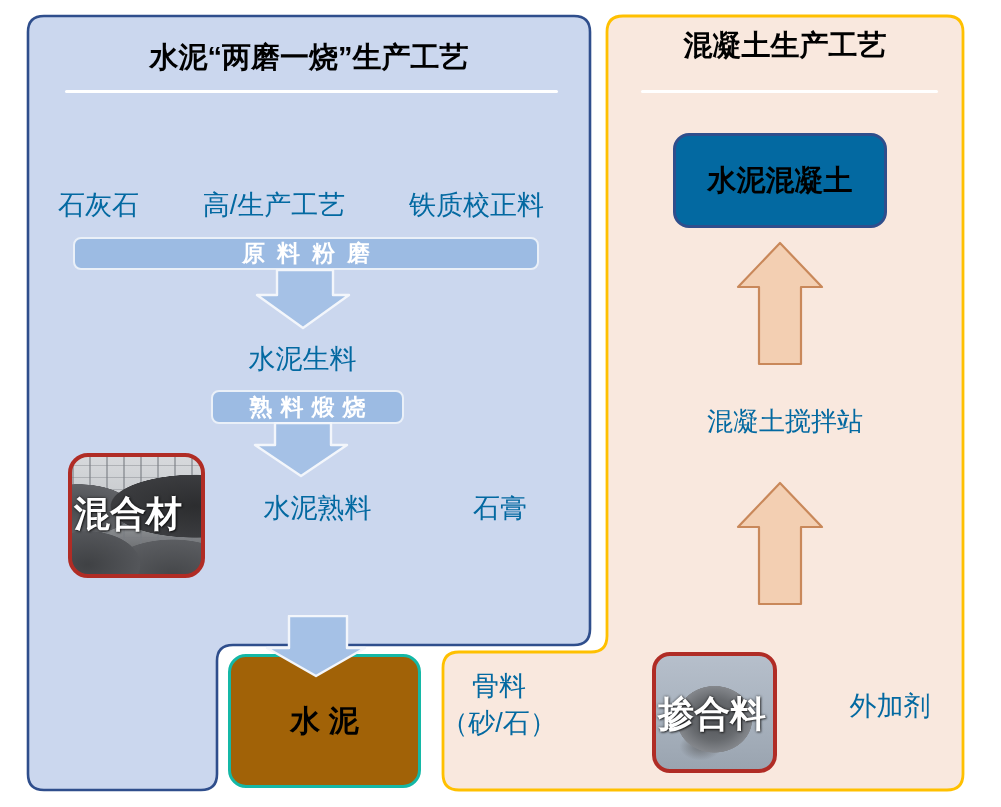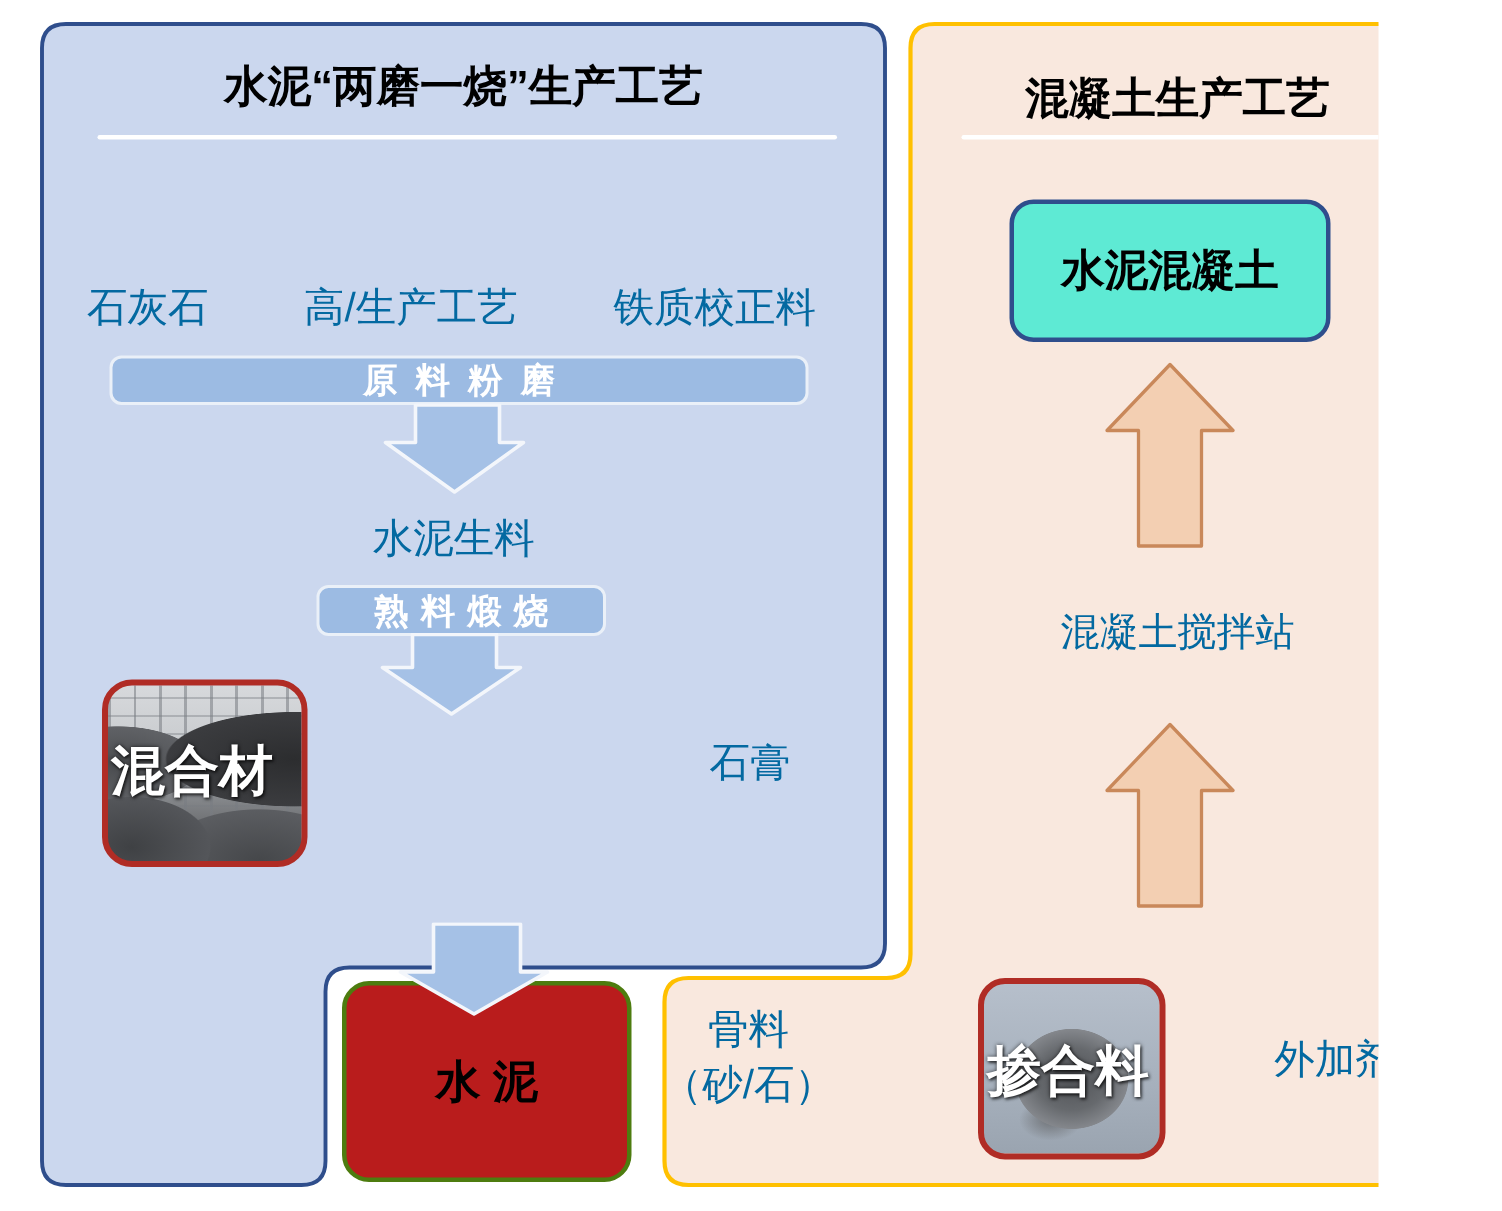--- a/index.html
+++ b/index.html
@@ -1,35 +1,35 @@
 <!DOCTYPE html>
 <html><head>
 <meta charset="utf-8">
 <style>
   html,body{margin:0;padding:0;background:#ffffff;}
   .stage{
-    position:relative;width:919px;height:807px;overflow:hidden;
+    position:relative;width:1001px;height:807px;overflow:hidden;
     font-family:"Liberation Sans","DejaVu Sans",sans-serif;
     color:#1a1a1a;background:#ffffff;
   }
   .abs{position:absolute;}
   .panel-title{font-size:29px;font-weight:bold;text-align:center;color:#000;}
   .underline{height:3px;background:#ffffff;border-radius:2px;}
   .label{font-size:27px;color:#0369a1;text-align:center;line-height:1.25;}
   .pbar{
     box-sizing:border-box;background:#9CBBE3;border:2px solid #EAF0F8;border-radius:8px;
     color:#ffffff;font-weight:bold;font-size:23px;text-align:center;
     letter-spacing:12px;text-indent:12px;display:flex;align-items:center;justify-content:center;
   }
   .node-box{
     box-sizing:border-box;display:flex;align-items:center;justify-content:center;
     font-weight:bold;font-size:29px;color:#000;
   }
-  .concrete-box{background:#5eead4;border:3px solid #2F4E8C;border-radius:16px;}
-  .cement-box{background:#b91c1c;border:3px solid #4d7c0f;border-radius:18px;}
+  .concrete-box{background:#0369a1;border:3px solid #2F4E8C;border-radius:16px;}
+  .cement-box{background:#a16207;border:3px solid #14b8a6;border-radius:18px;}
   .photo{
     box-sizing:border-box;border:4px solid #B02C25;overflow:hidden;
   }
   .photo-label{
     position:absolute;color:#ffffff;font-weight:bold;font-size:36px;white-space:nowrap;
     text-shadow:0 0 3px rgba(0,0,0,.65),1px 1px 2px rgba(0,0,0,.6);
   }
   .photo-mixed{
     border-radius:20px;
     background-image:
@@ -79,30 +79,31 @@
 
   <div class="abs pbar" style="left:211px;top:390px;width:193px;height:34px;letter-spacing:8px;text-indent:8px;">熟料煅烧</div>
 
   <svg class="abs" style="left:252px;top:422px;" width="98" height="56" viewBox="0 0 98 56">
     <polygon points="23,1 79,1 79,23 95,23 49,54 3,23 23,23" fill="#A5C1E6" stroke="#F3F6FB" stroke-width="2.4" stroke-linejoin="round"></polygon>
   </svg>
 
   <div class="abs photo photo-mixed" style="left:68px;top:453px;width:137px;height:125px;"></div>
   <div class="photo-label" style="left:74px;top:490px;">混合材</div>
 
+  <div class="abs label" style="left:235px;top:492px;width:165px;">水泥熟料</div>
   <div class="abs label" style="left:440px;top:492px;width:120px;">石膏</div>
 
 
   <div class="abs node-box cement-box" style="left:228px;top:654px;width:193px;height:134px;font-size:30px;">水 泥</div>
 
   <svg class="abs" style="left:264px;top:615px;" width="104" height="63" viewBox="0 0 104 63">
     <polygon points="25,1 83,1 83,33 101,33 52,61 3,33 25,33" fill="#A5C1E6" stroke="#F3F6FB" stroke-width="2.4" stroke-linejoin="round"></polygon>
   </svg>
 
-  <div class="abs panel-title" style="left:607px;top:46px;width:356px;">混凝土生产工艺</div>
+  <div class="abs panel-title" style="left:607px;top:26px;width:356px;">混凝土生产工艺</div>
   <div class="abs underline" style="left:641px;top:90px;width:297px;"></div>
 
   <div class="abs node-box concrete-box" style="left:673px;top:133px;width:214px;height:95px;">水泥混凝土</div>
 
   <svg class="abs" style="left:735px;top:240px;" width="90" height="126" viewBox="0 0 90 126">
     <polygon points="45,3 87,47 66,47 66,124 24,124 24,47 3,47" fill="#F3CFB2" stroke="#C9885A" stroke-width="2.2" stroke-linejoin="round"></polygon>
   </svg>
 
   <div class="abs label" style="left:635px;top:405px;width:300px;font-size:26px;">混凝土搅拌站</div>
 

